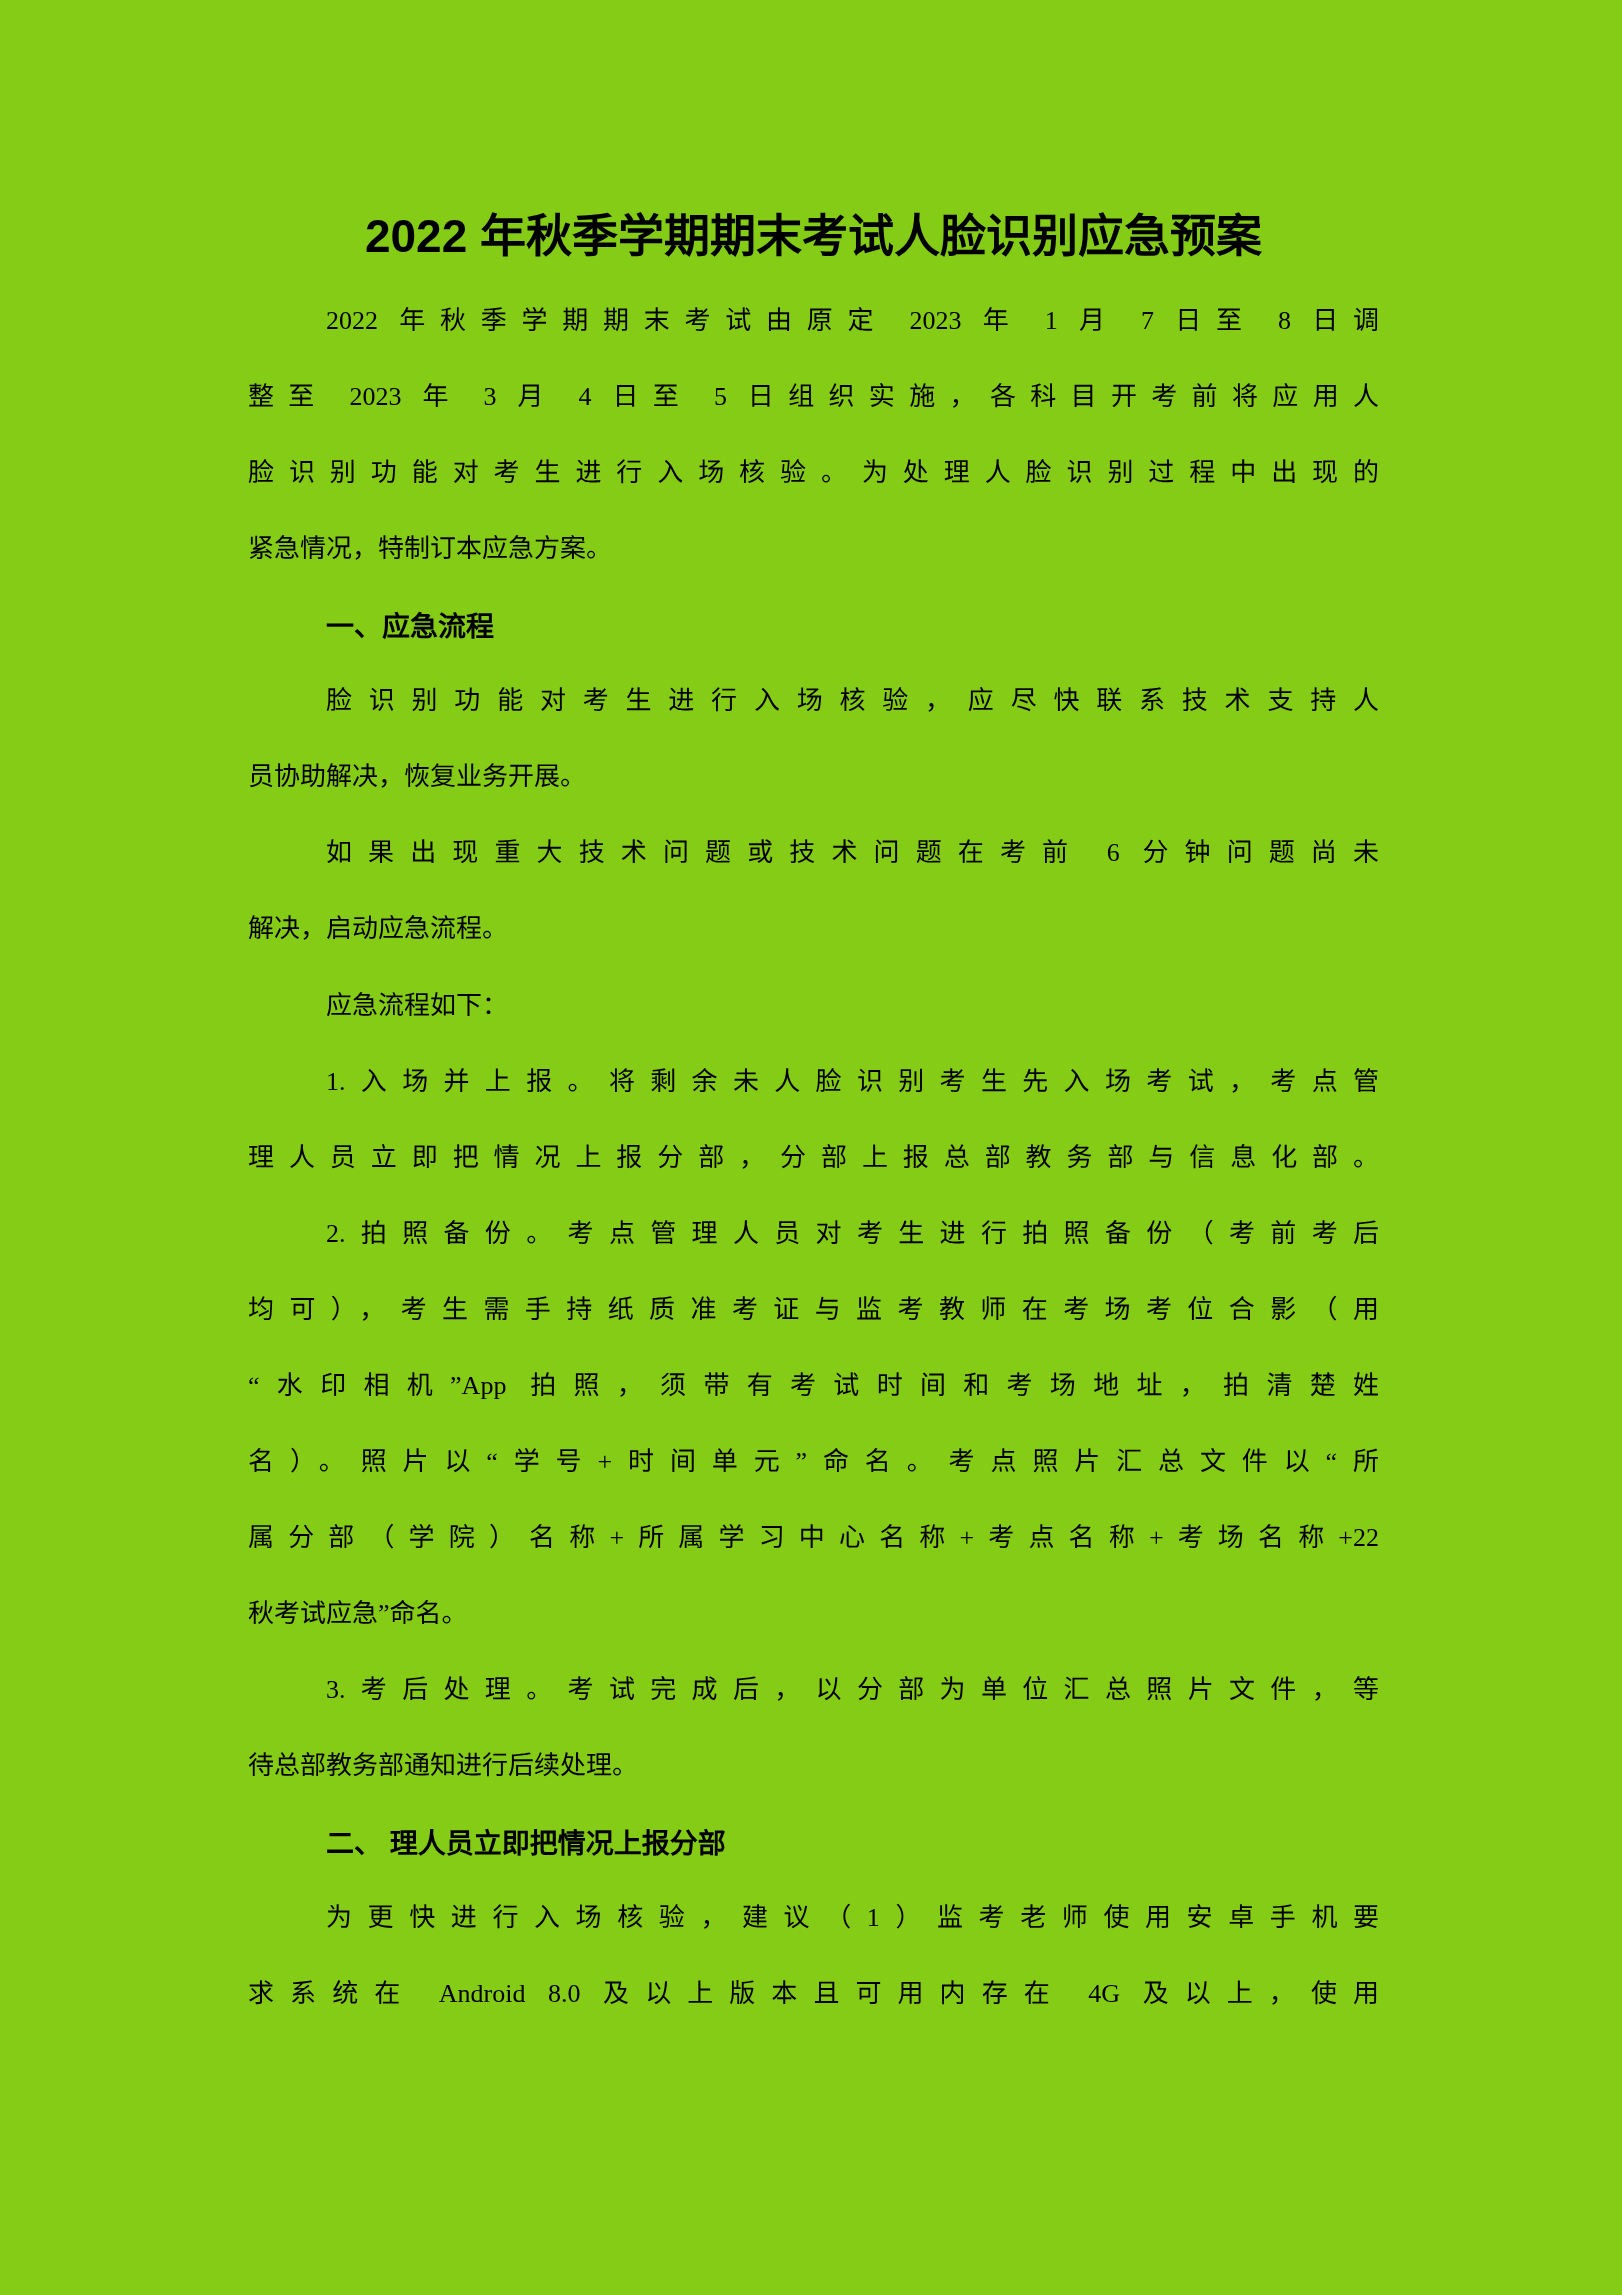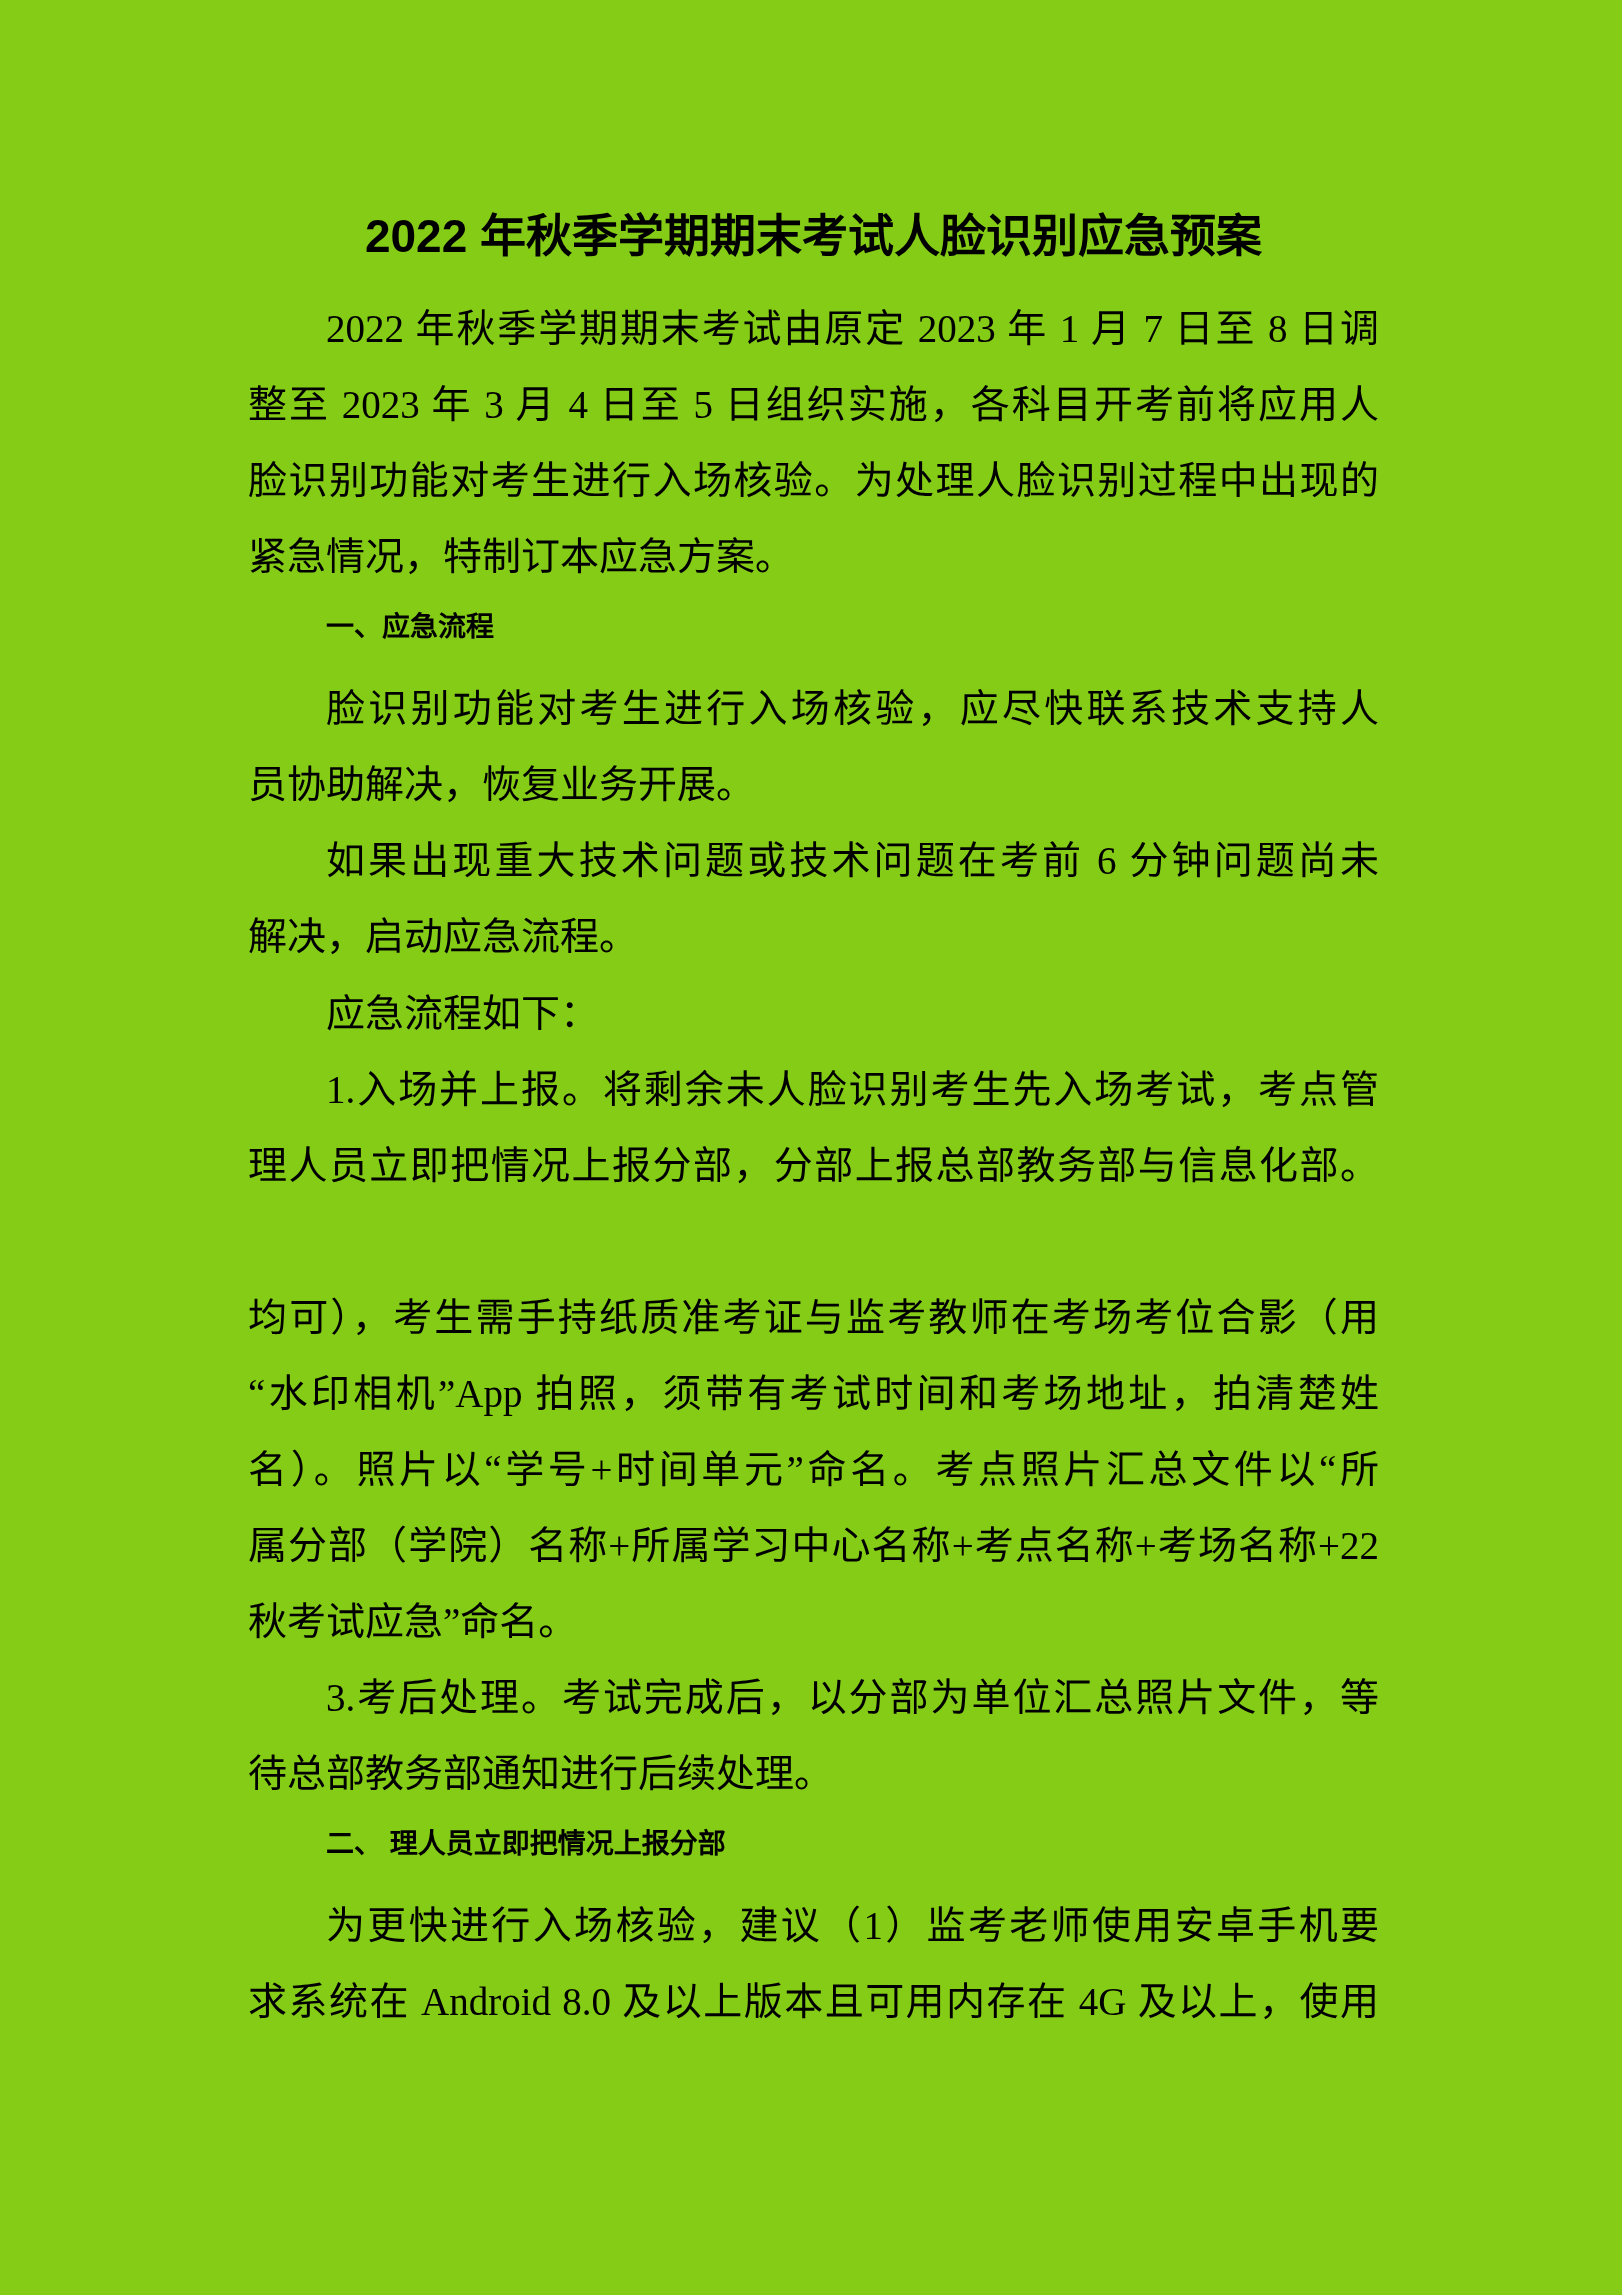--- a/index.html
+++ b/index.html
@@ -28,21 +28,21 @@
     font-family: "Liberation Sans", "DejaVu Sans", sans-serif;
     font-weight: 700;
     font-size: 46px;
     line-height: 1.1;
     white-space: nowrap;
   }
   .line {
     position: absolute;
     left: 248px;
     width: 1131px;
-    font-size: 39px;
+    font-size: 26px;
     line-height: 1.18;
   }
   .justify {
     text-align: justify;
     text-align-last: justify;
     text-justify: inter-ideograph;
     text-justify: inter-character;
   }
   .indent {
     text-indent: 78px;
@@ -68,20 +68,21 @@
 
   <div class="line heading indent" style="top:610px">一、应急流程</div>
 
   <div class="line indent justify" style="top:686px">脸识别功能对考生进行入场核验，应尽快联系技术支持人</div>
   <div class="line" style="top:762px">员协助解决，恢复业务开展。</div>
   <div class="line indent justify" style="top:838px">如果出现重大技术问题或技术问题在考前 6 分钟问题尚未</div>
   <div class="line" style="top:914px">解决，启动应急流程。</div>
   <div class="line indent" style="top:991px">应急流程如下：</div>
   <div class="line indent justify" style="top:1067px">1.入场并上报。将剩余未人脸识别考生先入场考试，考点管</div>
   <div class="line justify" style="top:1143px">理人员立即把情况上报分部，分部上报总部教务部与信息化部。</div>
+  <div class="line indent justify" style="top:1219px">2.拍照备份。考点管理人员对考生进行拍照备份（考前考后</div>
   <div class="line justify" style="top:1295px">均可），考生需手持纸质准考证与监考教师在考场考位合影（用</div>
   <div class="line justify" style="top:1371px">“水印相机”App 拍照，须带有考试时间和考场地址，拍清楚姓</div>
   <div class="line justify" style="top:1447px">名）。照片以“学号+时间单元”命名。考点照片汇总文件以“所</div>
   <div class="line justify" style="top:1523px">属分部（学院）名称+所属学习中心名称+考点名称+考场名称+22</div>
   <div class="line" style="top:1599px">秋考试应急”命名。</div>
   <div class="line indent justify" style="top:1675px">3.考后处理。考试完成后，以分部为单位汇总照片文件，等</div>
   <div class="line" style="top:1751px">待总部教务部通知进行后续处理。</div>
 
   <div class="line heading indent" style="top:1827px">二、 理人员立即把情况上报分部</div>
 

